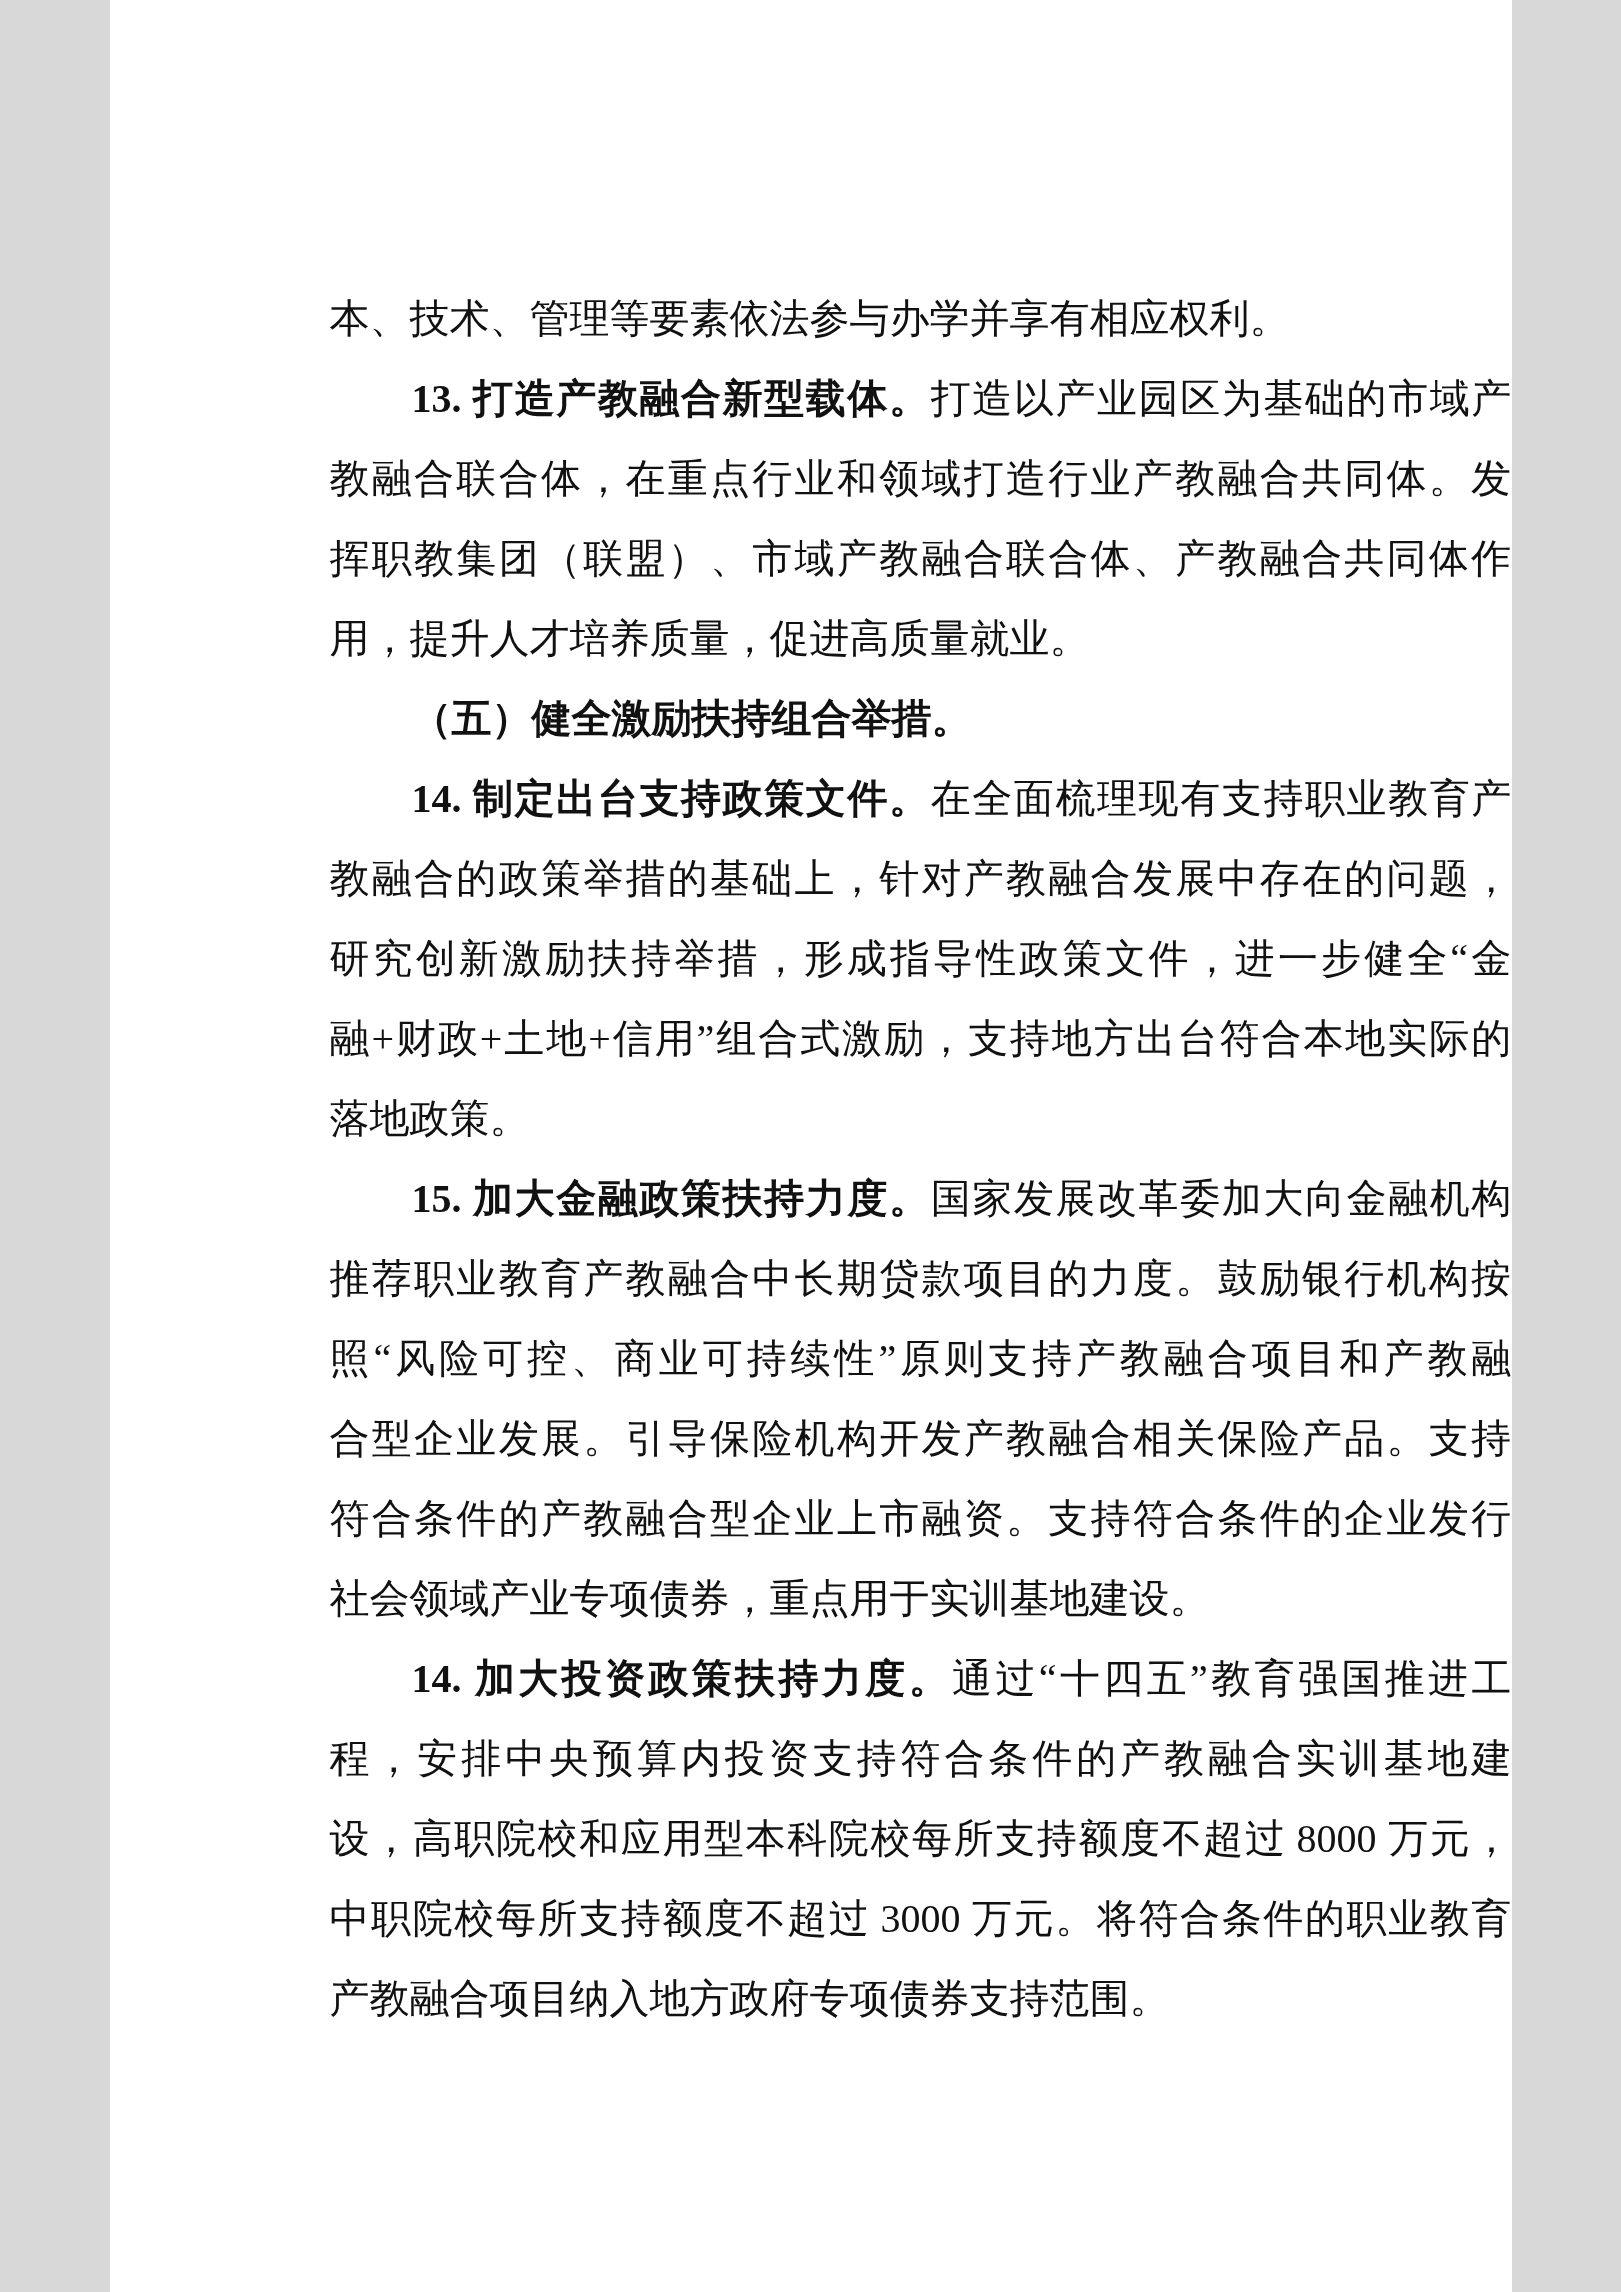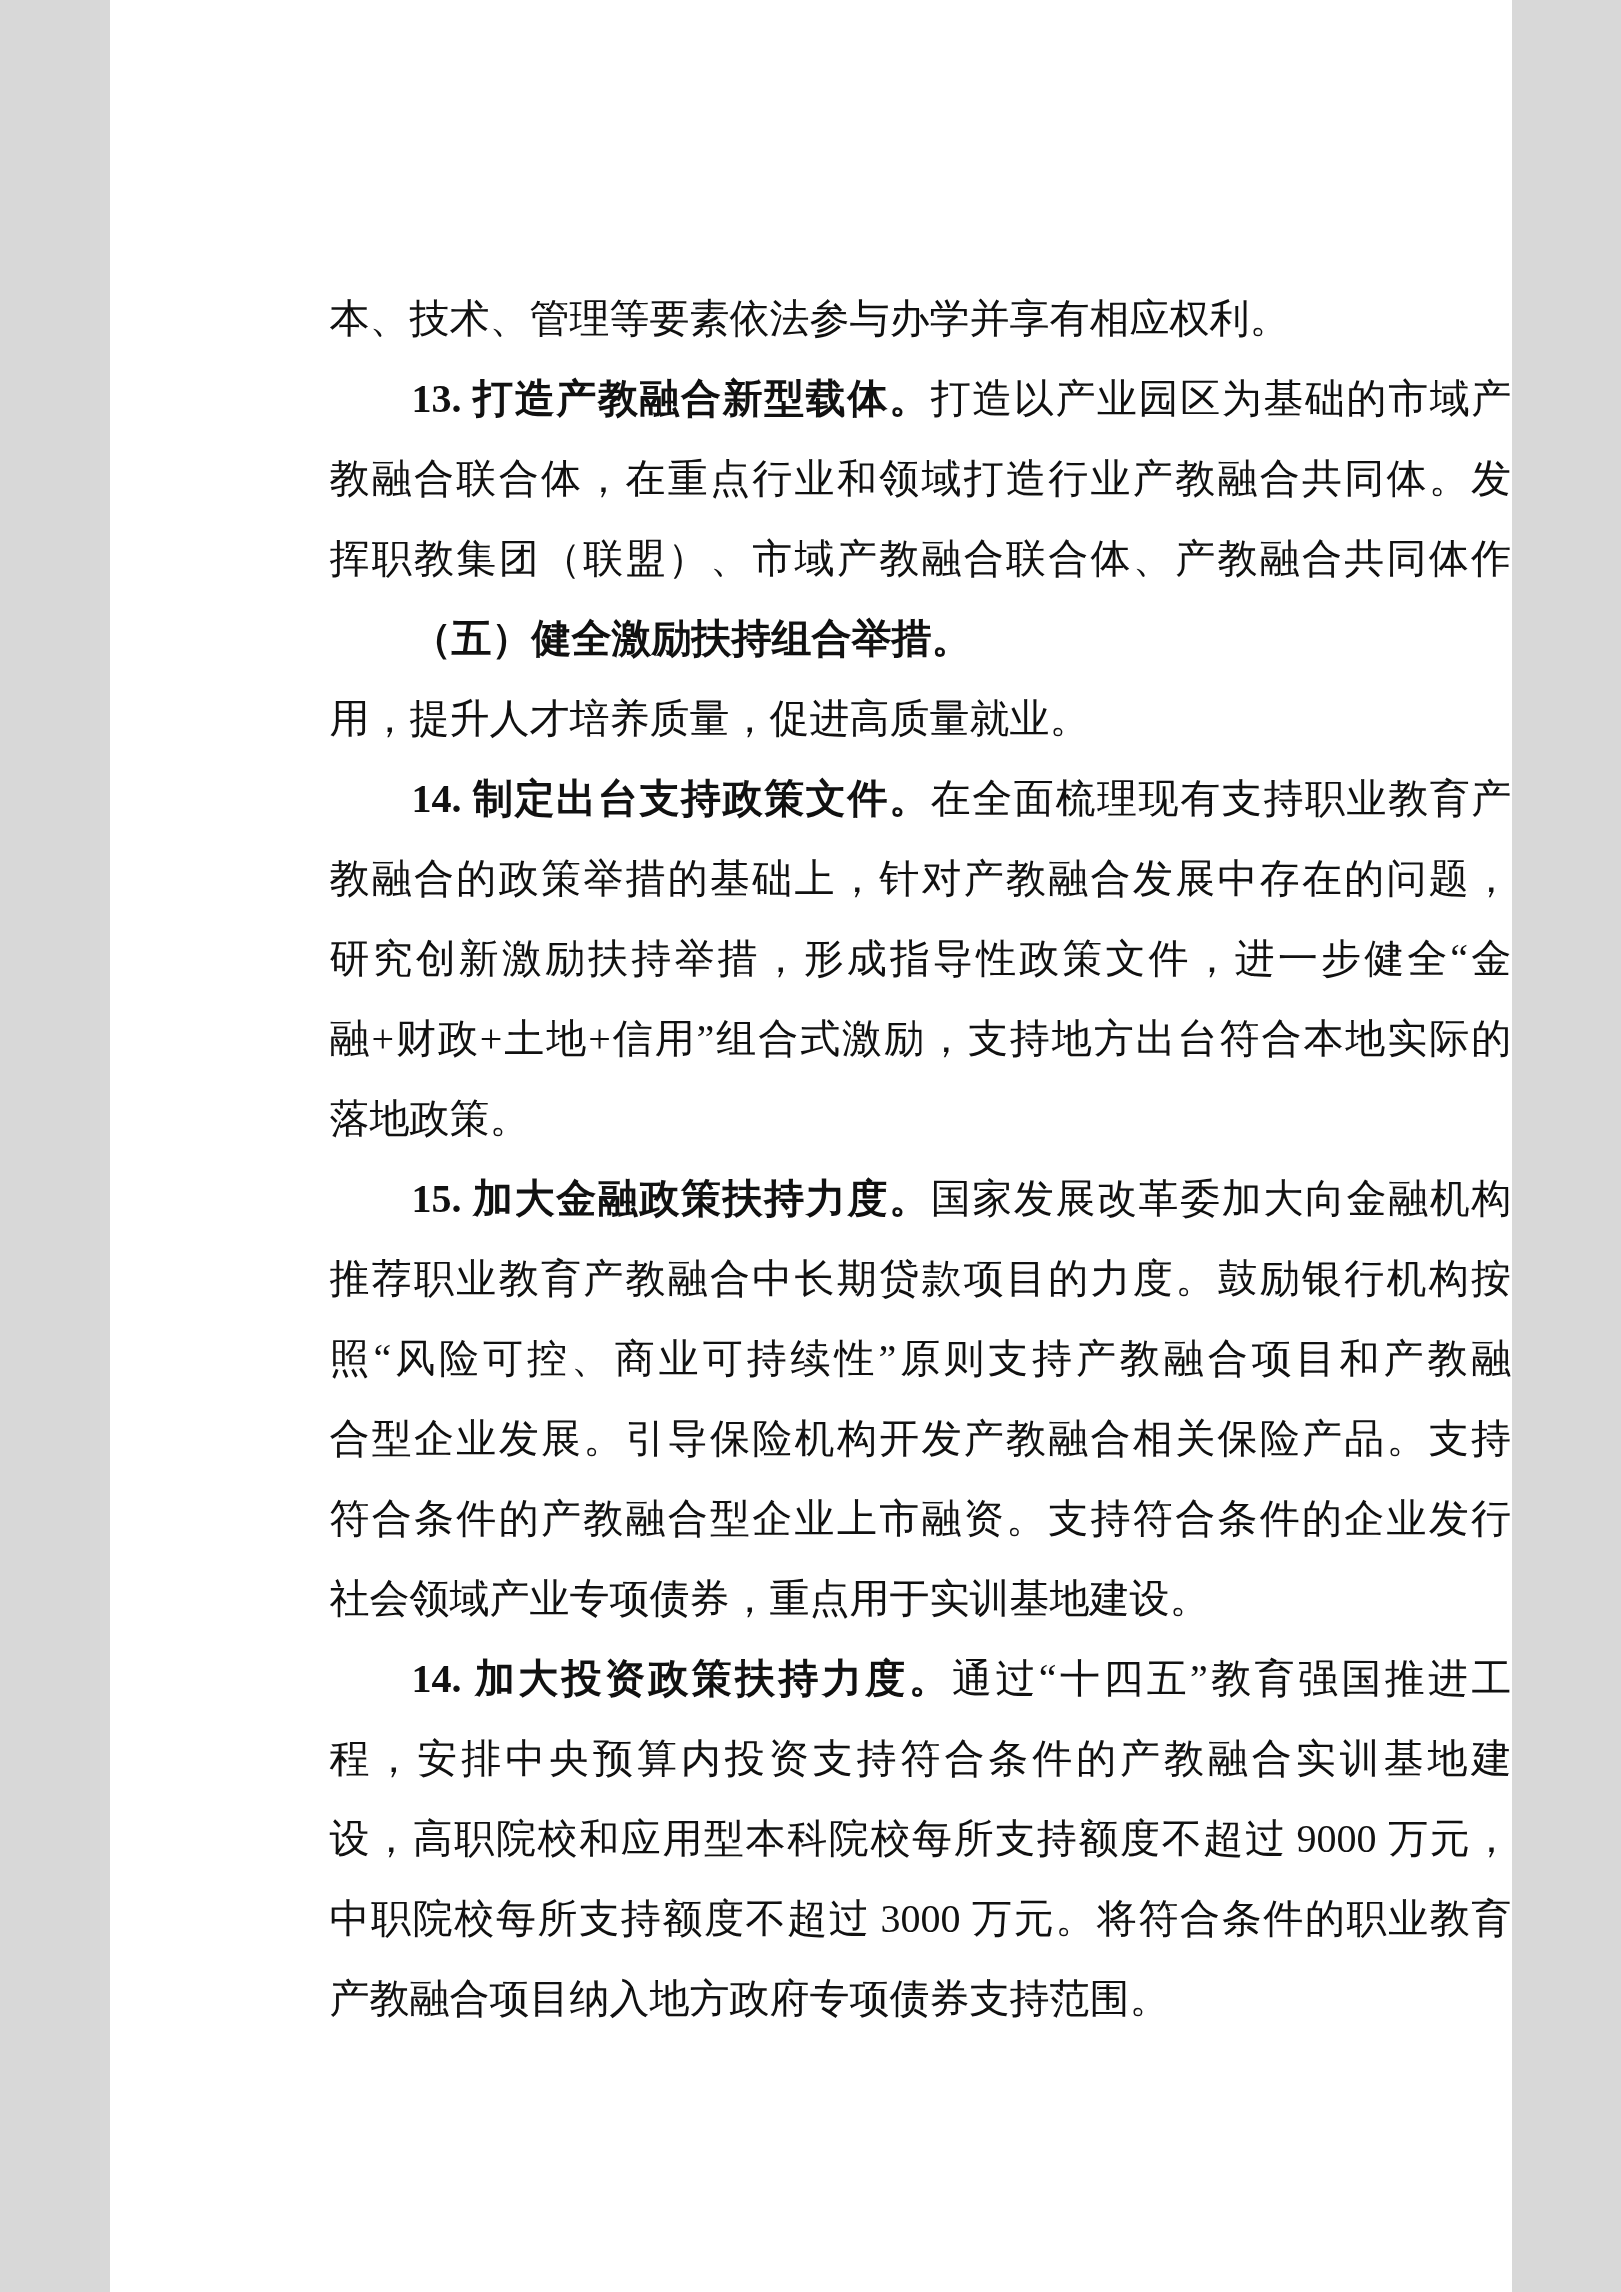--- a/index.html
+++ b/index.html
@@ -125,22 +125,22 @@
         <span class="unit">、</span>
         <span class="unit">产</span>
         <span class="unit">教</span>
         <span class="unit">融</span>
         <span class="unit">合</span>
         <span class="unit">共</span>
         <span class="unit">同</span>
         <span class="unit">体</span>
         <span class="unit">作</span>
       </div>
+      <div class="line"><span class="run">用，提升人才培养质量，促进高质量就业。</span></div>
       <div class="line indent"><span class="run bold">（五）健全激励扶持组合举措。</span></div>
-      <div class="line"><span class="run">用，提升人才培养质量，促进高质量就业。</span></div>
       <div class="line justify indent">
         <span class="unit bold">14. </span>
         <span class="unit bold">制</span>
         <span class="unit bold">定</span>
         <span class="unit bold">出</span>
         <span class="unit bold">台</span>
         <span class="unit bold">支</span>
         <span class="unit bold">持</span>
         <span class="unit bold">政</span>
         <span class="unit bold">策</span>
@@ -478,21 +478,21 @@
         <span class="unit">校</span>
         <span class="unit">每</span>
         <span class="unit">所</span>
         <span class="unit">支</span>
         <span class="unit">持</span>
         <span class="unit">额</span>
         <span class="unit">度</span>
         <span class="unit">不</span>
         <span class="unit">超</span>
         <span class="unit">过</span>
-        <span class="unit"> 9000 </span>
+        <span class="unit"> 8000 </span>
         <span class="unit">万</span>
         <span class="unit">元</span>
         <span class="unit">，</span>
       </div>
       <div class="line justify">
         <span class="unit">中</span>
         <span class="unit">职</span>
         <span class="unit">院</span>
         <span class="unit">校</span>
         <span class="unit">每</span>

